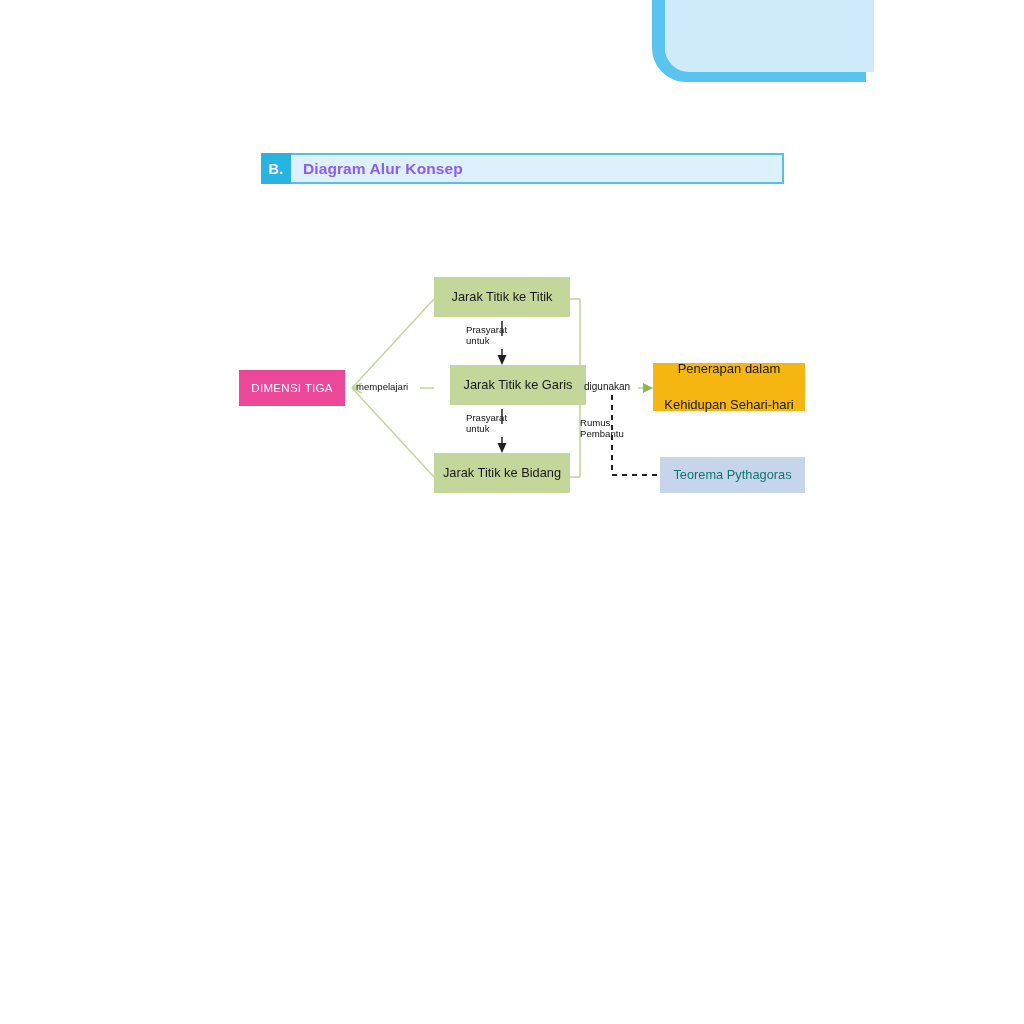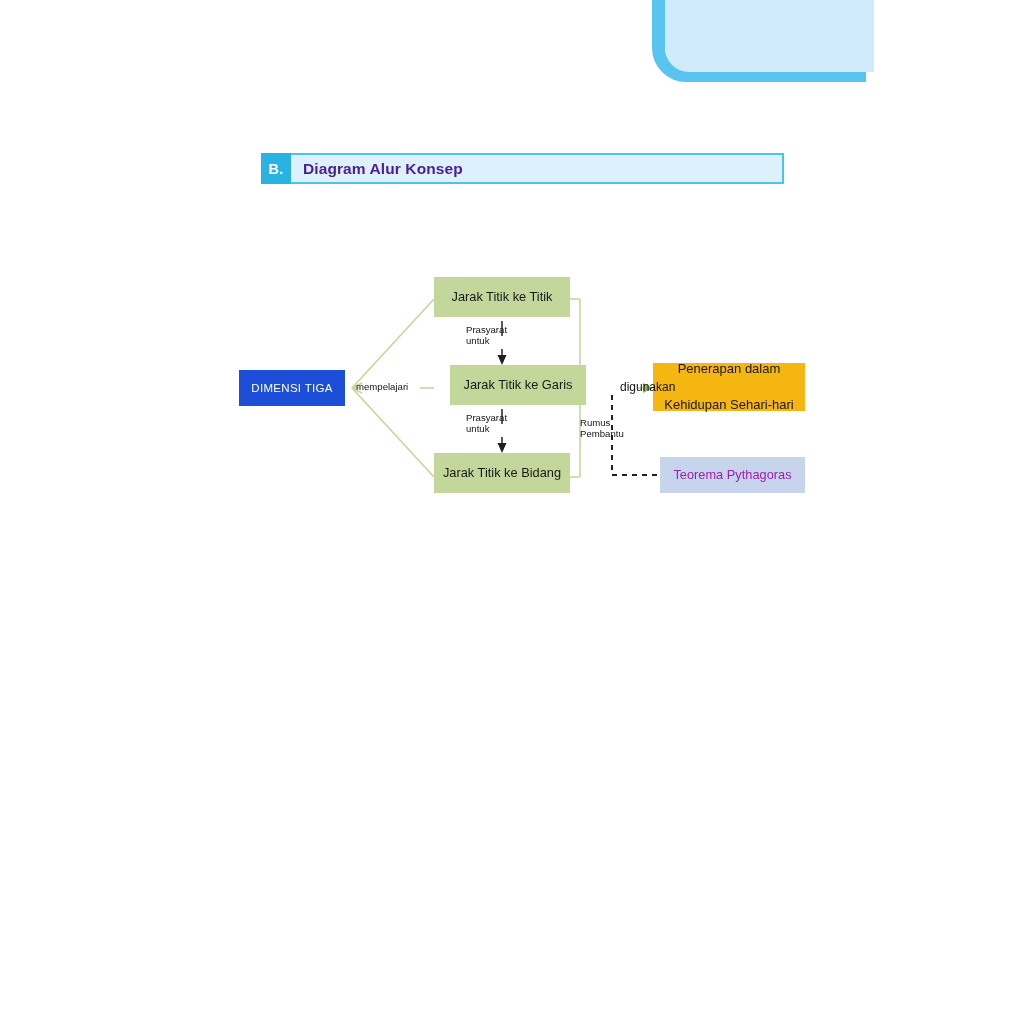--- a/index.html
+++ b/index.html
@@ -80,21 +80,21 @@
     border: 2px solid #4cc3ea;
     border-left: none;
     display: flex;
     align-items: center;
     padding-left: 12px;
     box-sizing: border-box;
   }
   .section-head-title {
     font-size: 15.5px;
     font-weight: bold;
-    color: #4c1d95;
+    color: #8b5cf6;
     letter-spacing: .1px;
   }
 
   
   .diagram {
     position: absolute;
     left: 0;
     top: 0;
     width: 1024px;
     height: 1024px;
@@ -110,21 +110,21 @@
     justify-content: center;
     text-align: center;
     line-height: 1.25;
   }
 
   .node-root {
     left: 239px;
     top: 370px;
     width: 106px;
     height: 36px;
-    background: #1d4ed8;
+    background: #ec4899;
     color: #ffffff;
     font-size: 11.5px;
     letter-spacing: .3px;
   }
 
   .node-green {
     width: 136px;
     height: 40px;
     background: #c4d79b;
     color: #181818;
@@ -145,35 +145,35 @@
     flex-direction: column;
     gap: 20px;
   }
 
   .node-blue {
     left: 660px;
     top: 457px;
     width: 145px;
     height: 36px;
     background: #c6d5ec;
-    color: #a21caf;
+    color: #0f766e;
     font-size: 12.8px;
   }
 
   
   .edge-label {
     position: absolute;
     color: #141414;
     line-height: 1.15;
     white-space: nowrap;
   }
   .lbl-mempelajari { left: 356px; top: 381px; font-size: 9.6px; }
   .lbl-pra1 { left: 466px; top: 324px; width: 72px; font-size: 9.6px; }
   .lbl-pra2 { left: 466px; top: 412px; width: 72px; font-size: 9.6px; }
-  .lbl-digunakan { left: 620px; top: 381px; font-size: 12px; }
+  .lbl-digunakan { left: 584px; top: 381px; font-size: 10px; }
   .lbl-rumus { left: 580px; top: 417px; width: 66px; font-size: 9.6px; }
 
   
   .footer {
     position: absolute;
     left: 0;
     top: 896px;
     width: 1024px;
     height: 56px;
   }

